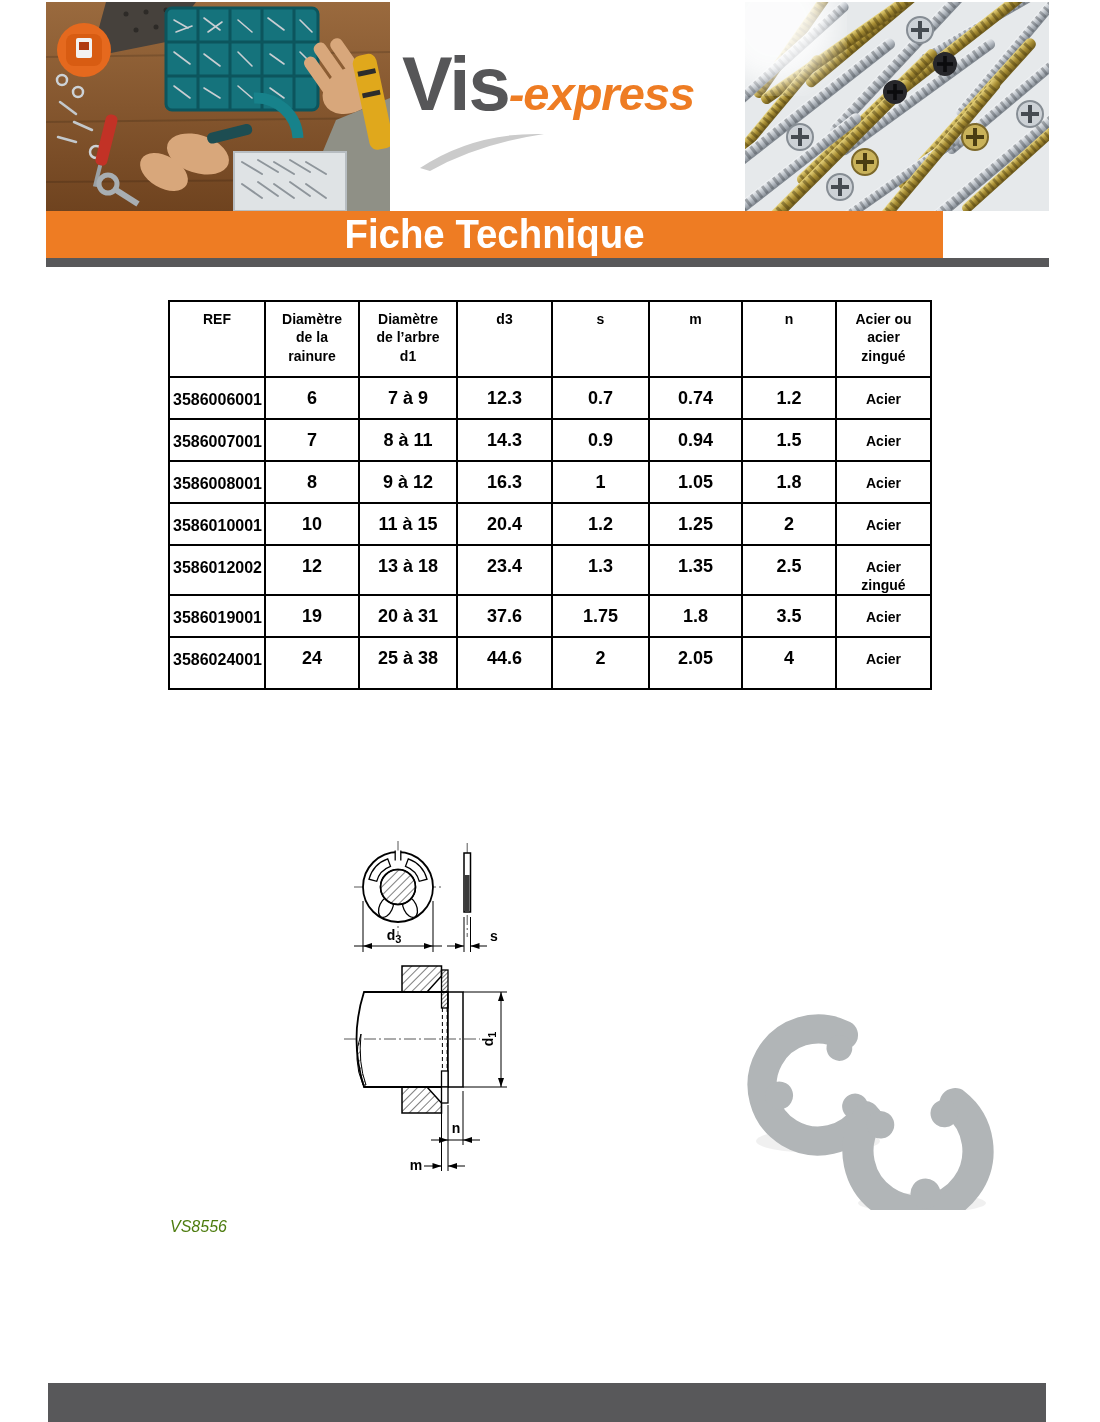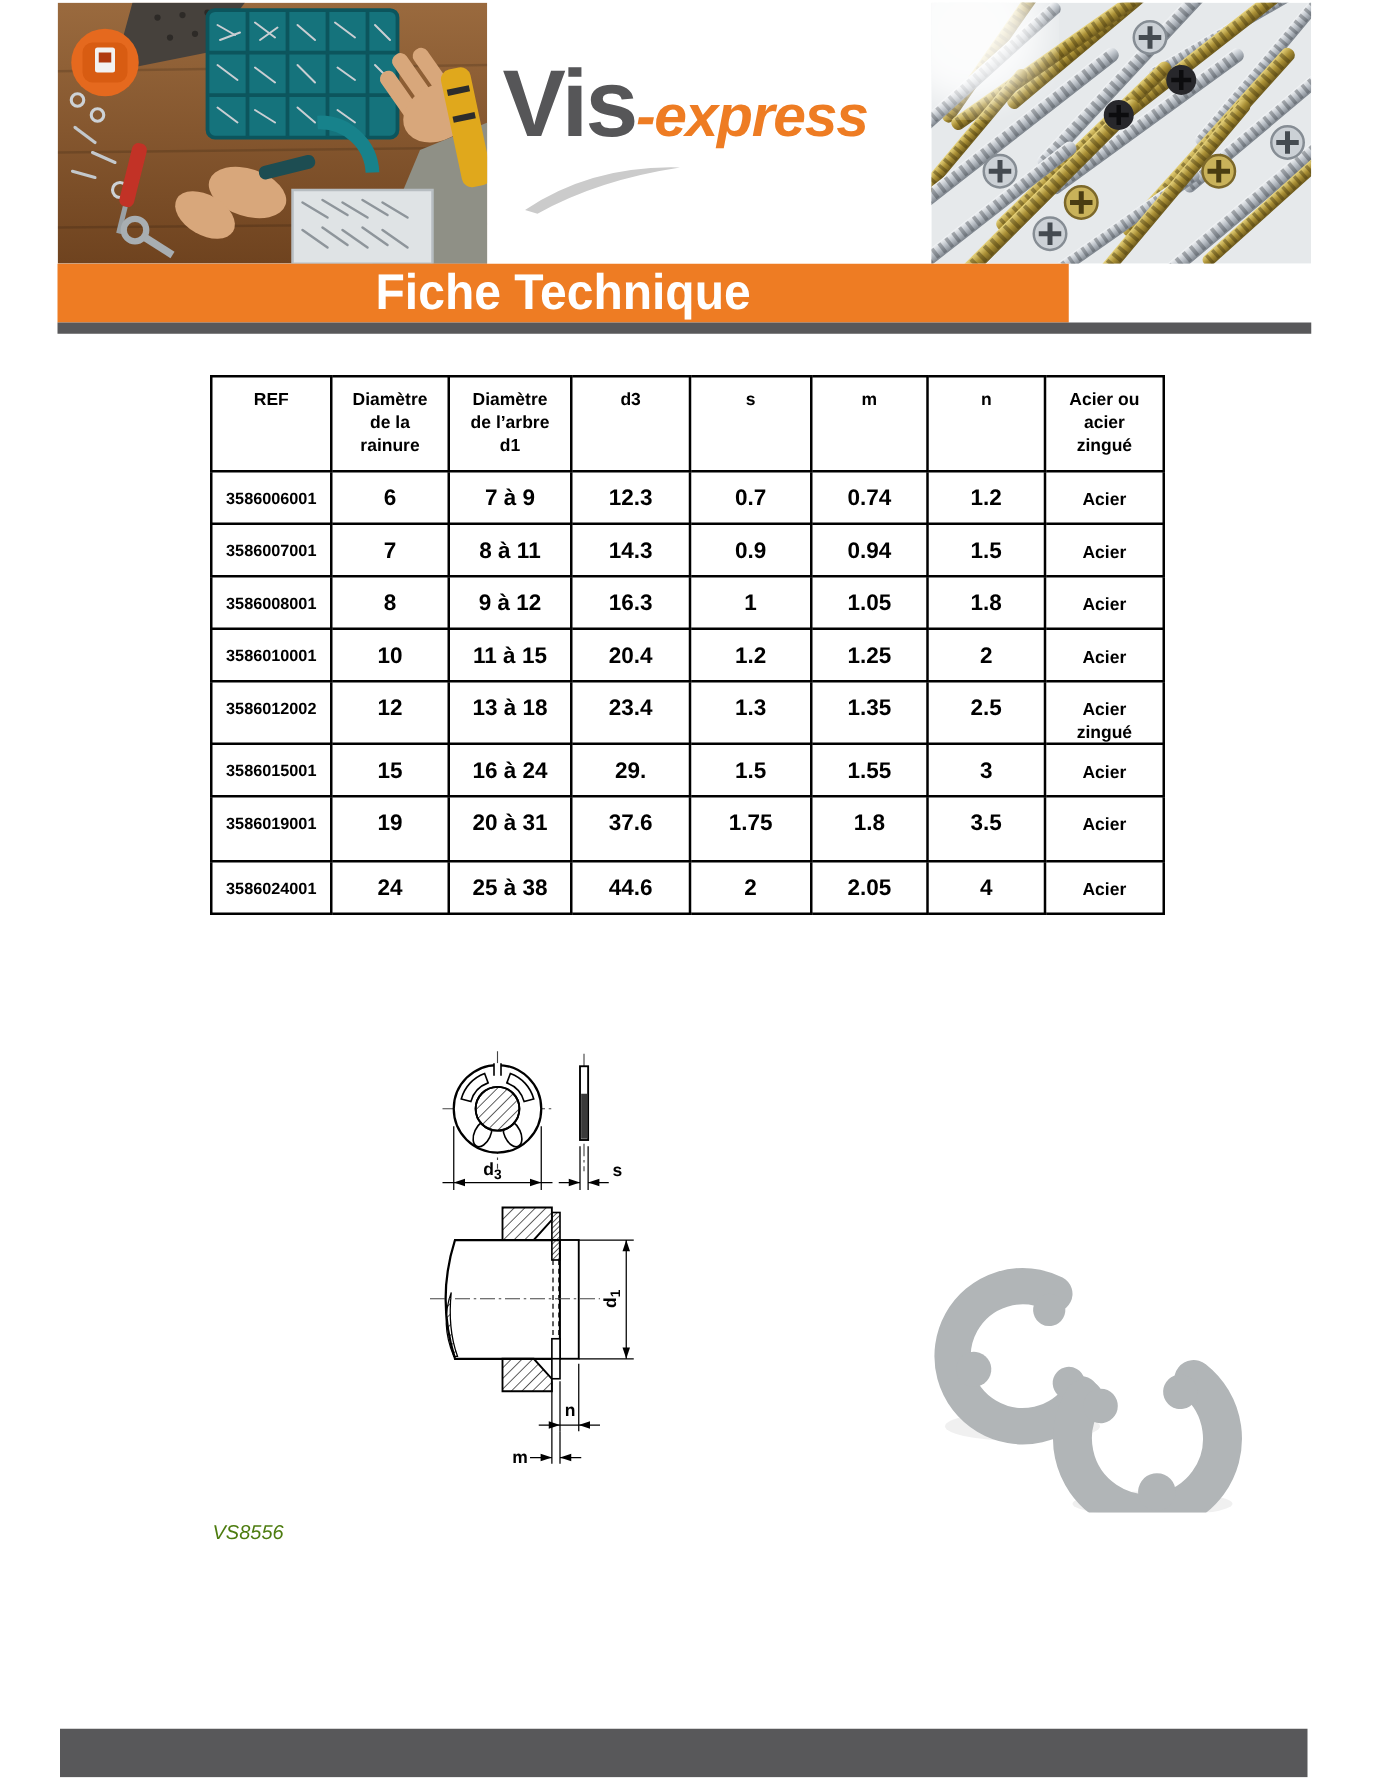--- a/index.html
+++ b/index.html
@@ -7,30 +7,30 @@
   #page{position:relative;width:1100px;height:1422px;background:#fff;overflow:hidden;}
 
   
   .photo{position:absolute;top:2px;height:209px;overflow:hidden;}
   #photo-left{left:46px;width:344px;}
   #photo-right{left:745px;width:304px;}
   #logo{position:absolute;left:390px;top:2px;width:355px;height:209px;background:#fff;}
   #logo-text{position:absolute;left:12px;top:38px;white-space:nowrap;}
   #logo-part1{font-size:76px;font-weight:bold;color:var(--logo-gray);letter-spacing:-2px;margin-top:32px;}
   #logo-part2{font-size:47px;font-weight:bold;font-style:italic;color:var(--accent);letter-spacing:-1px;}
-  #banner{position:absolute;left:46px;top:211px;width:809px;height:47px;background:var(--accent);text-align:center;}
+  #banner{position:absolute;left:46px;top:211px;width:897px;height:47px;background:var(--accent);text-align:center;}
   #banner h1{margin:0;line-height:47px;font-size:40px;font-weight:bold;color:#fff;transform:scaleX(.96);letter-spacing:0px;}
   #banner-strip{position:absolute;left:46px;top:258px;width:1003px;height:9px;background:var(--dark-gray);}
 
   
   #spec-table{position:absolute;left:168px;top:300px;border-collapse:collapse;table-layout:fixed;width:762px;}
   #spec-table th,#spec-table td{border:2px solid #000;text-align:center;vertical-align:top;white-space:pre-line;padding:0 2px;box-sizing:border-box;}
   #spec-table th{height:76px;font-size:14px;font-weight:bold;padding-top:8px;line-height:1.32;margin-top:36px;}
   #spec-table td{font-size:18px;font-weight:bold;padding-top:10px;height:42px;}
-  #spec-table td.ref-cell{font-size:13px;padding-top:13px;}
+  #spec-table td.ref-cell{font-size:16px;padding-top:13px;text-align:right;}
   #spec-table td.acier-cell{font-size:14px;padding-top:12px;line-height:1.3;}
   #spec-table tbody tr:nth-child(7) td{height:52px;}
 
   
   #diagram{position:absolute;left:330px;top:835px;}
   .dim-label{font-size:14px;font-weight:bold;fill:#000;}
 
   
   #doc-ref{position:absolute;left:170px;top:1218px;font-size:16px;font-style:italic;color:#4d7c0f;}
   #footer-bar{position:absolute;left:48px;top:1383px;width:998px;height:39px;background:var(--dark-gray);}
@@ -316,30 +316,20 @@
           <td>12</td>
           <td>13 à 18</td>
           <td>23.4</td>
           <td>1.3</td>
           <td>1.35</td>
           <td>2.5</td>
           <td class="acier-cell">Acier
 zingué</td>
         </tr>
         <tr>
-          <td class="ref-cell">3586015001</td>
-          <td>15</td>
-          <td>16 à 24</td>
-          <td>29.</td>
-          <td>1.5</td>
-          <td>1.55</td>
-          <td>3</td>
-          <td class="acier-cell">Acier</td>
-        </tr>
-        <tr>
           <td class="ref-cell">3586019001</td>
           <td>19</td>
           <td>20 à 31</td>
           <td>37.6</td>
           <td>1.75</td>
           <td>1.8</td>
           <td>3.5</td>
           <td class="acier-cell">Acier</td>
         </tr>
         <tr>

